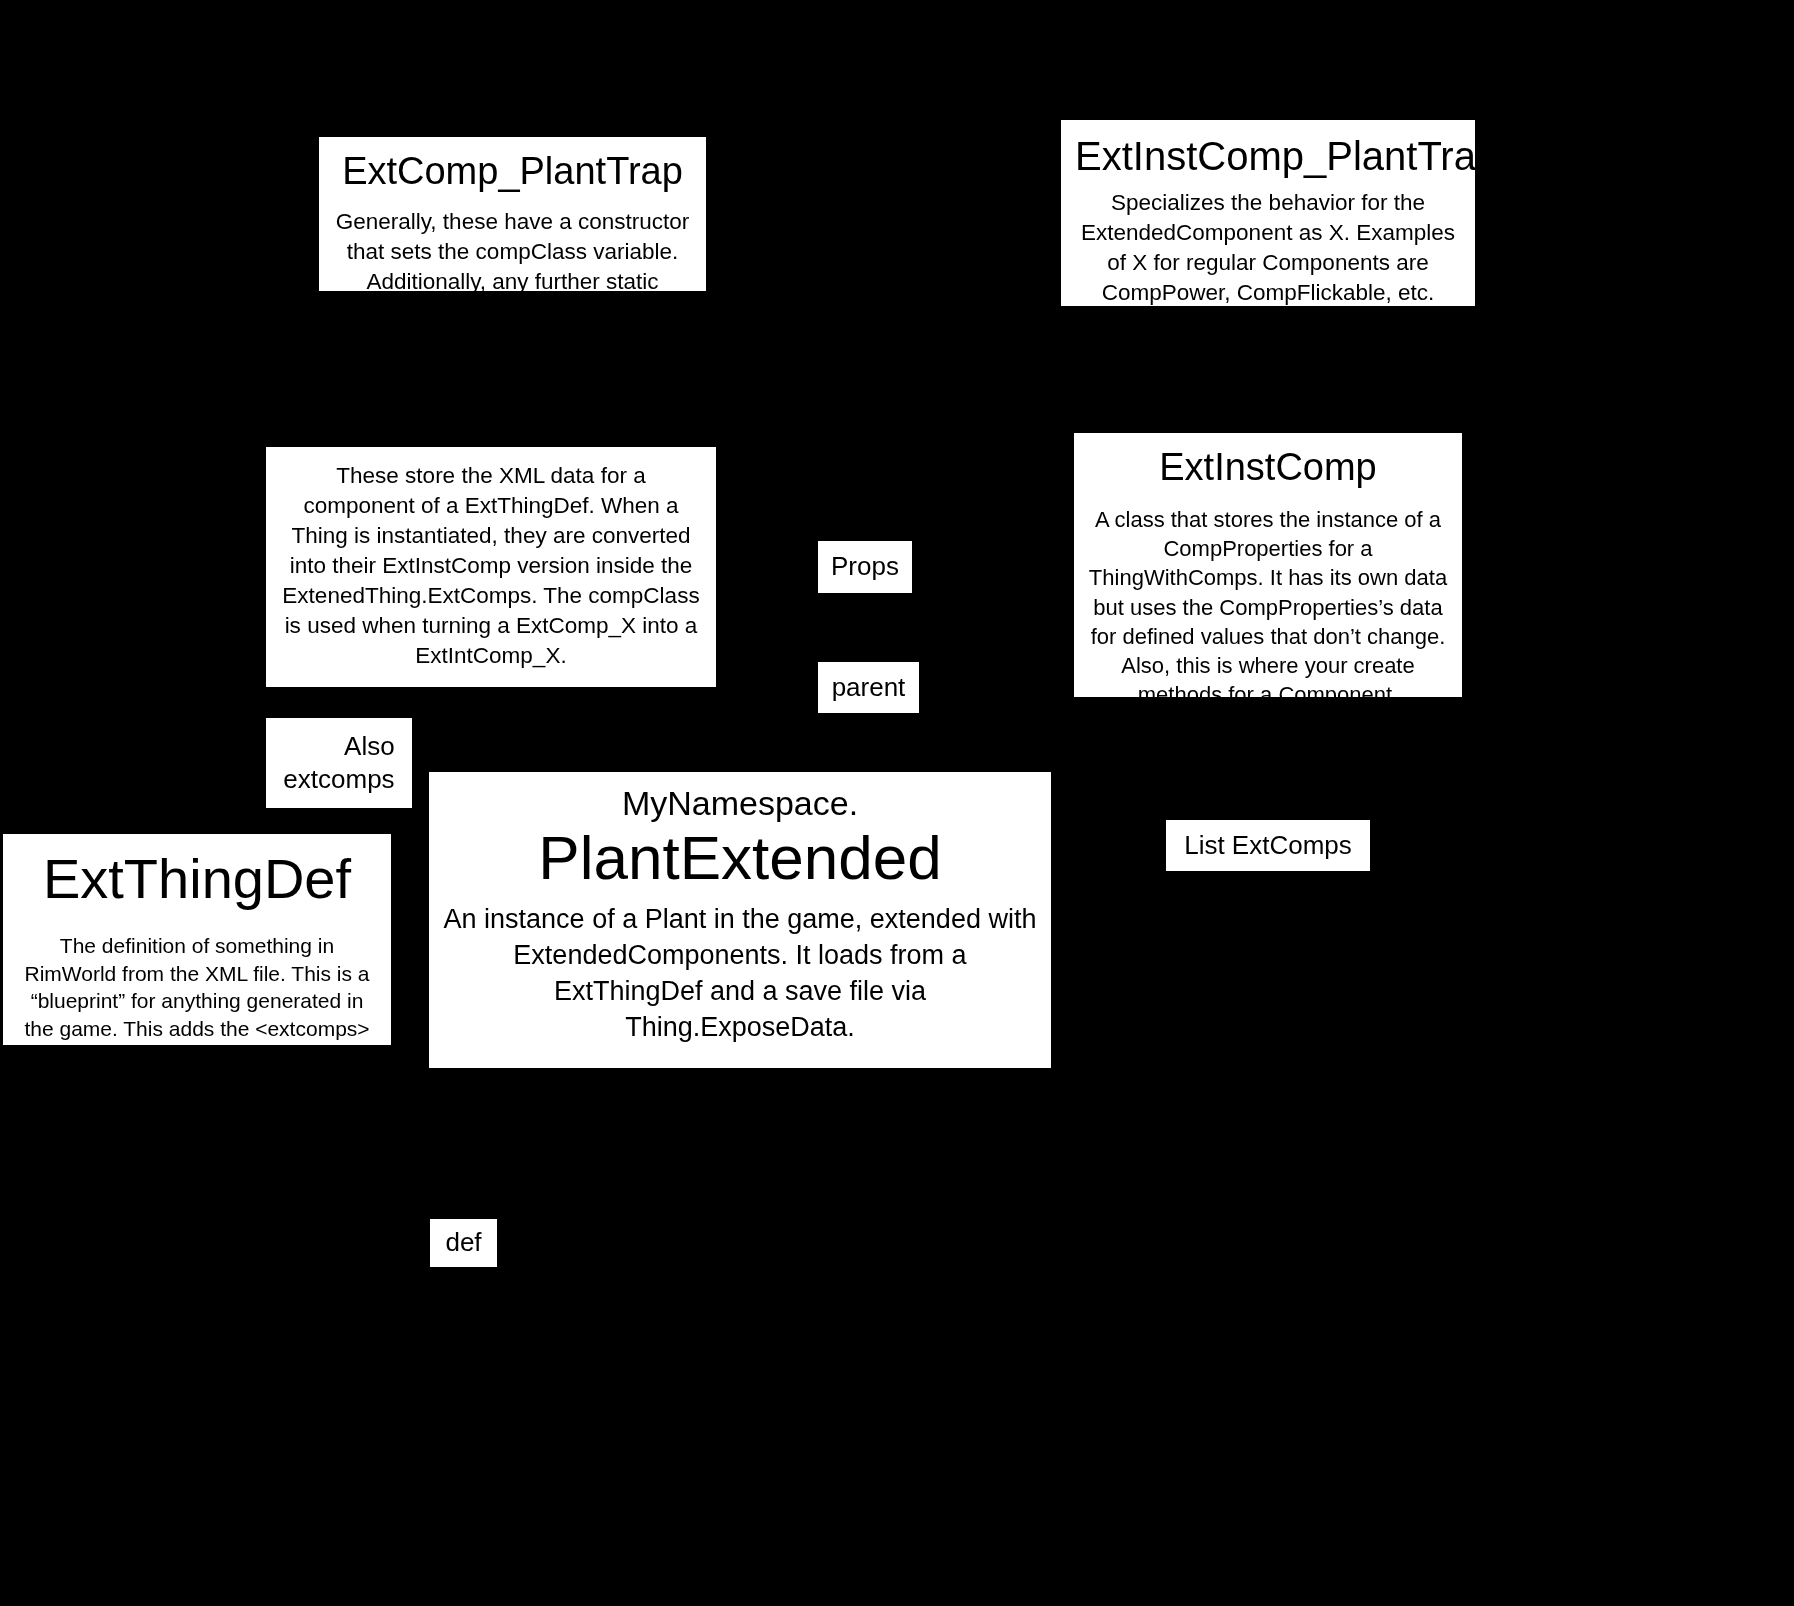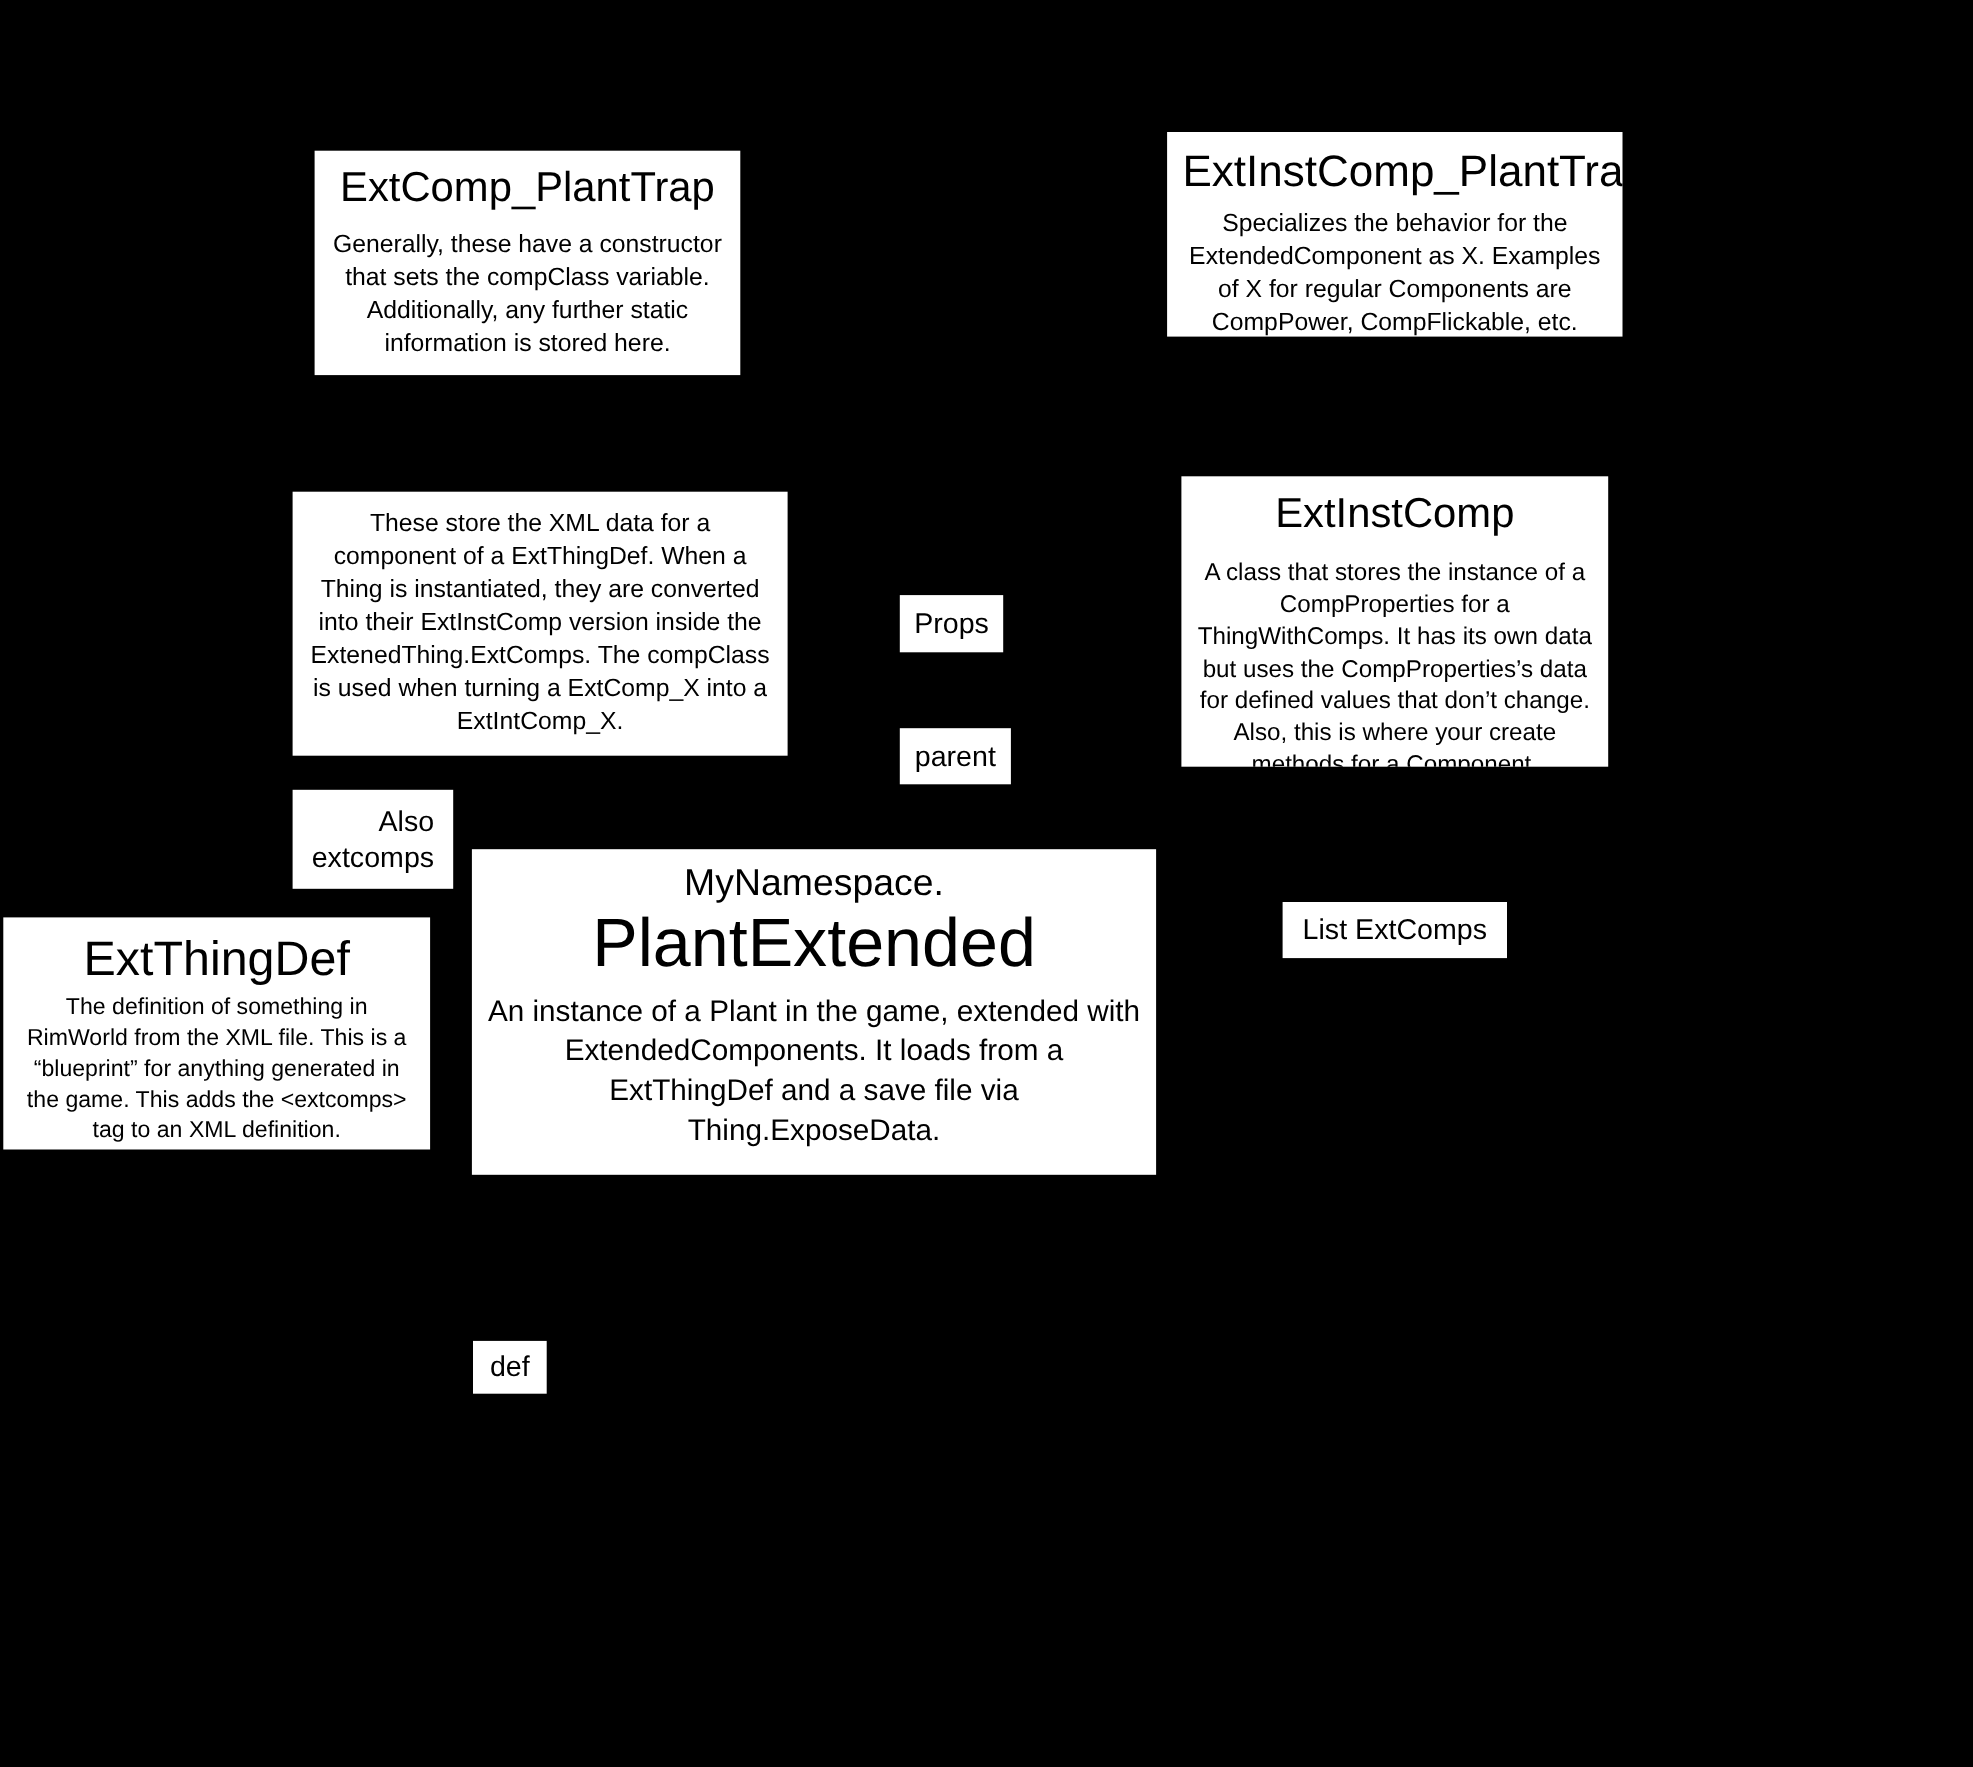--- a/index.html
+++ b/index.html
@@ -41,28 +41,28 @@
   .chip {
     display: flex;
     align-items: center;
     justify-content: center;
     padding: 4px 10px;
     text-align: right;
   }
   .chip .title { font-size: 26px; line-height: 1.28; }
 
   
-  #n-extcomp-planttrap   { left: 286px;  top: 137px;  width: 387px; height: 204px; }
+  #n-extcomp-planttrap   { left: 319px;  top: 137px;  width: 387px; height: 154px; }
   #n-extinstcomp-planttrap{ left: 1061px; top: 120px;  width: 414px; height: 186px; }
   #n-extcomp             { left: 266px;  top: 447px;  width: 450px; height: 240px; }
   #n-extinstcomp         { left: 1074px; top: 433px;  width: 388px; height: 264px; }
   #n-extthingdef         { left: 3px;    top: 834px;  width: 388px; height: 211px; }
   #n-plantextended       { left: 429px;  top: 772px;  width: 622px; height: 296px; }
 
-  #n-extthingdef .title  { font-size: 44px; margin-bottom: 6px; }
+  #n-extthingdef .title  { font-size: 56px; margin-bottom: 22px; }
   #n-extthingdef .body   { font-size: 21px; }
 
   #n-plantextended .ns   { display:block; font-size: 34px; line-height: 1.05; }
   #n-plantextended .title{ font-size: 62px; margin-bottom: 10px; margin-top: 2px; }
   #n-plantextended .body { font-size: 27px; }
 
   #n-extinstcomp-planttrap .title { font-size: 40px; margin-bottom: 10px; }
   #n-extinstcomp-planttrap .body  { font-size: 22.5px; }
 
   #n-extinstcomp .title  { font-size: 38px; margin-bottom: 16px; }

